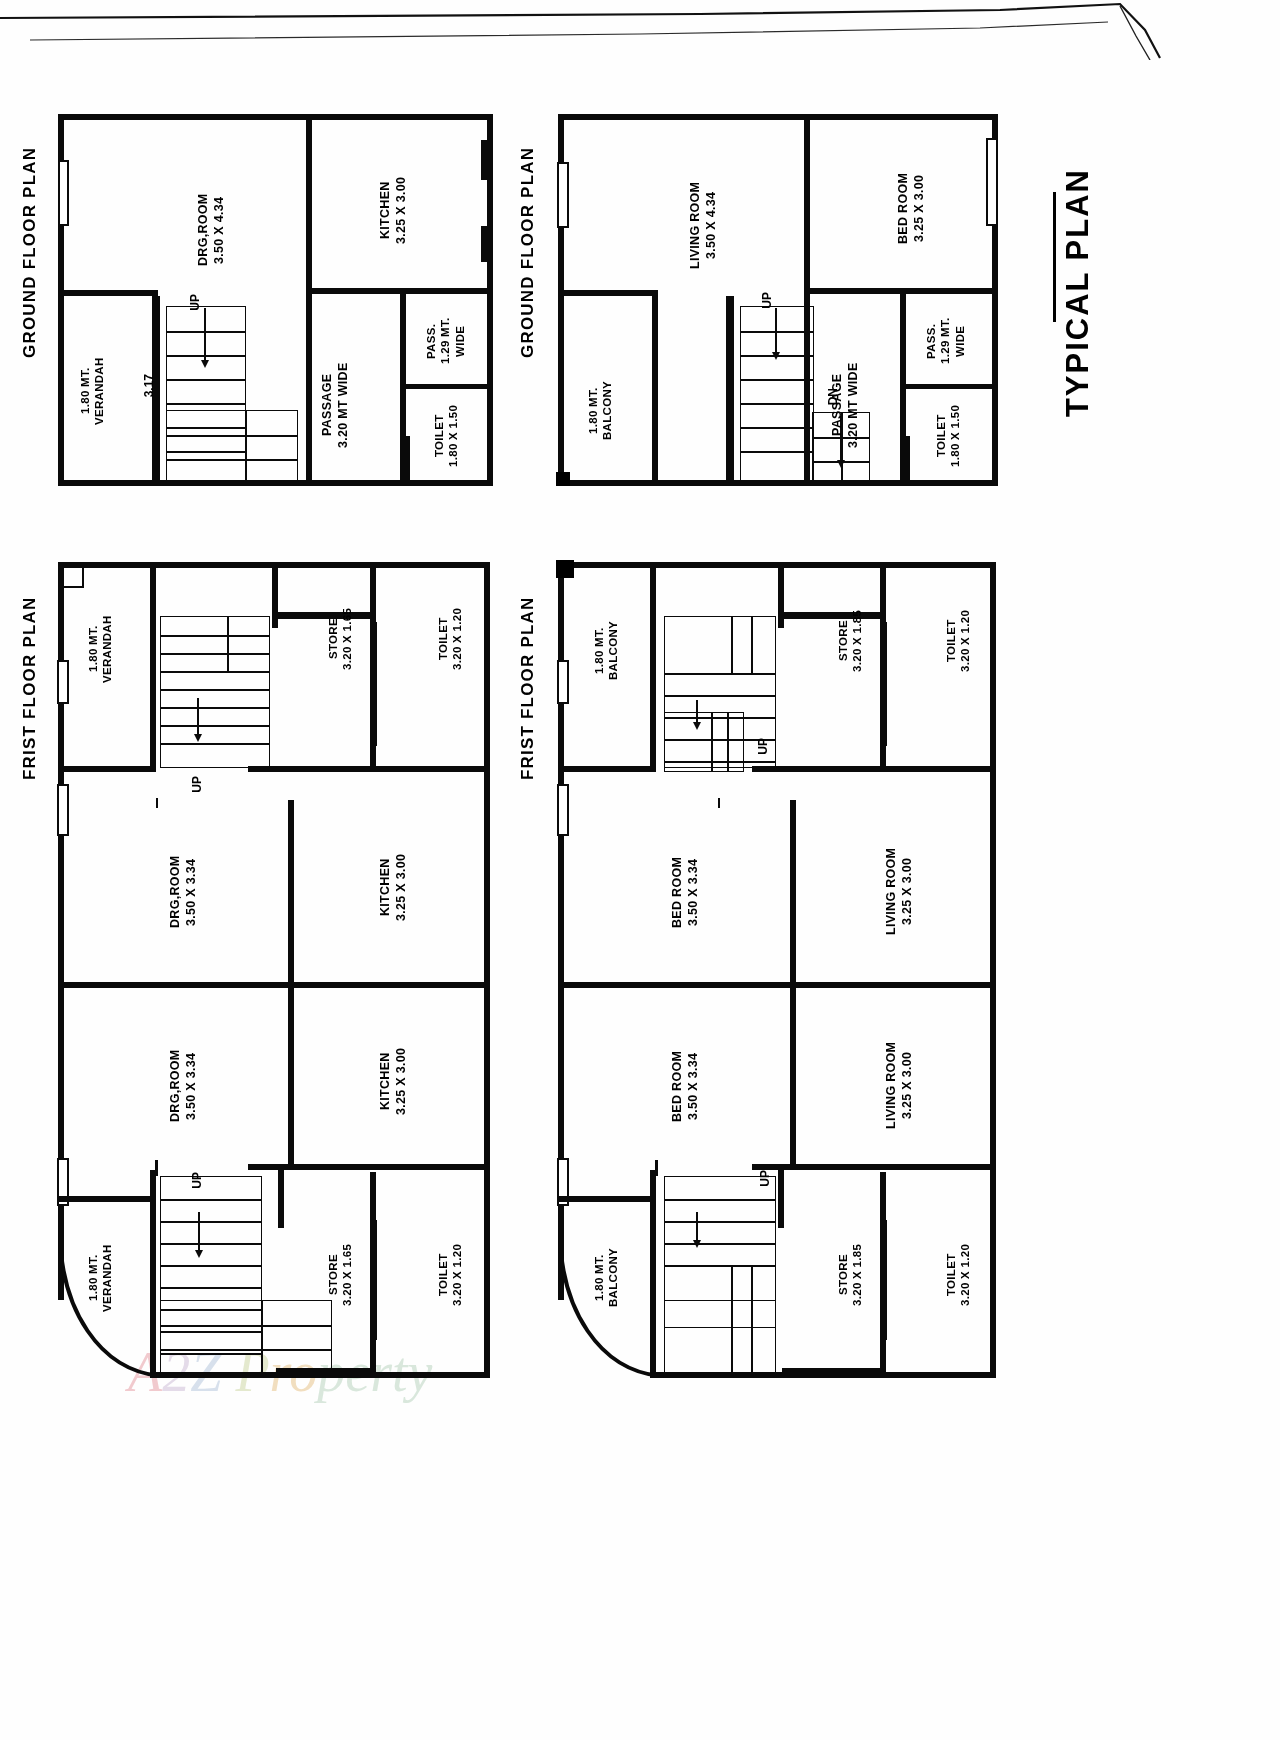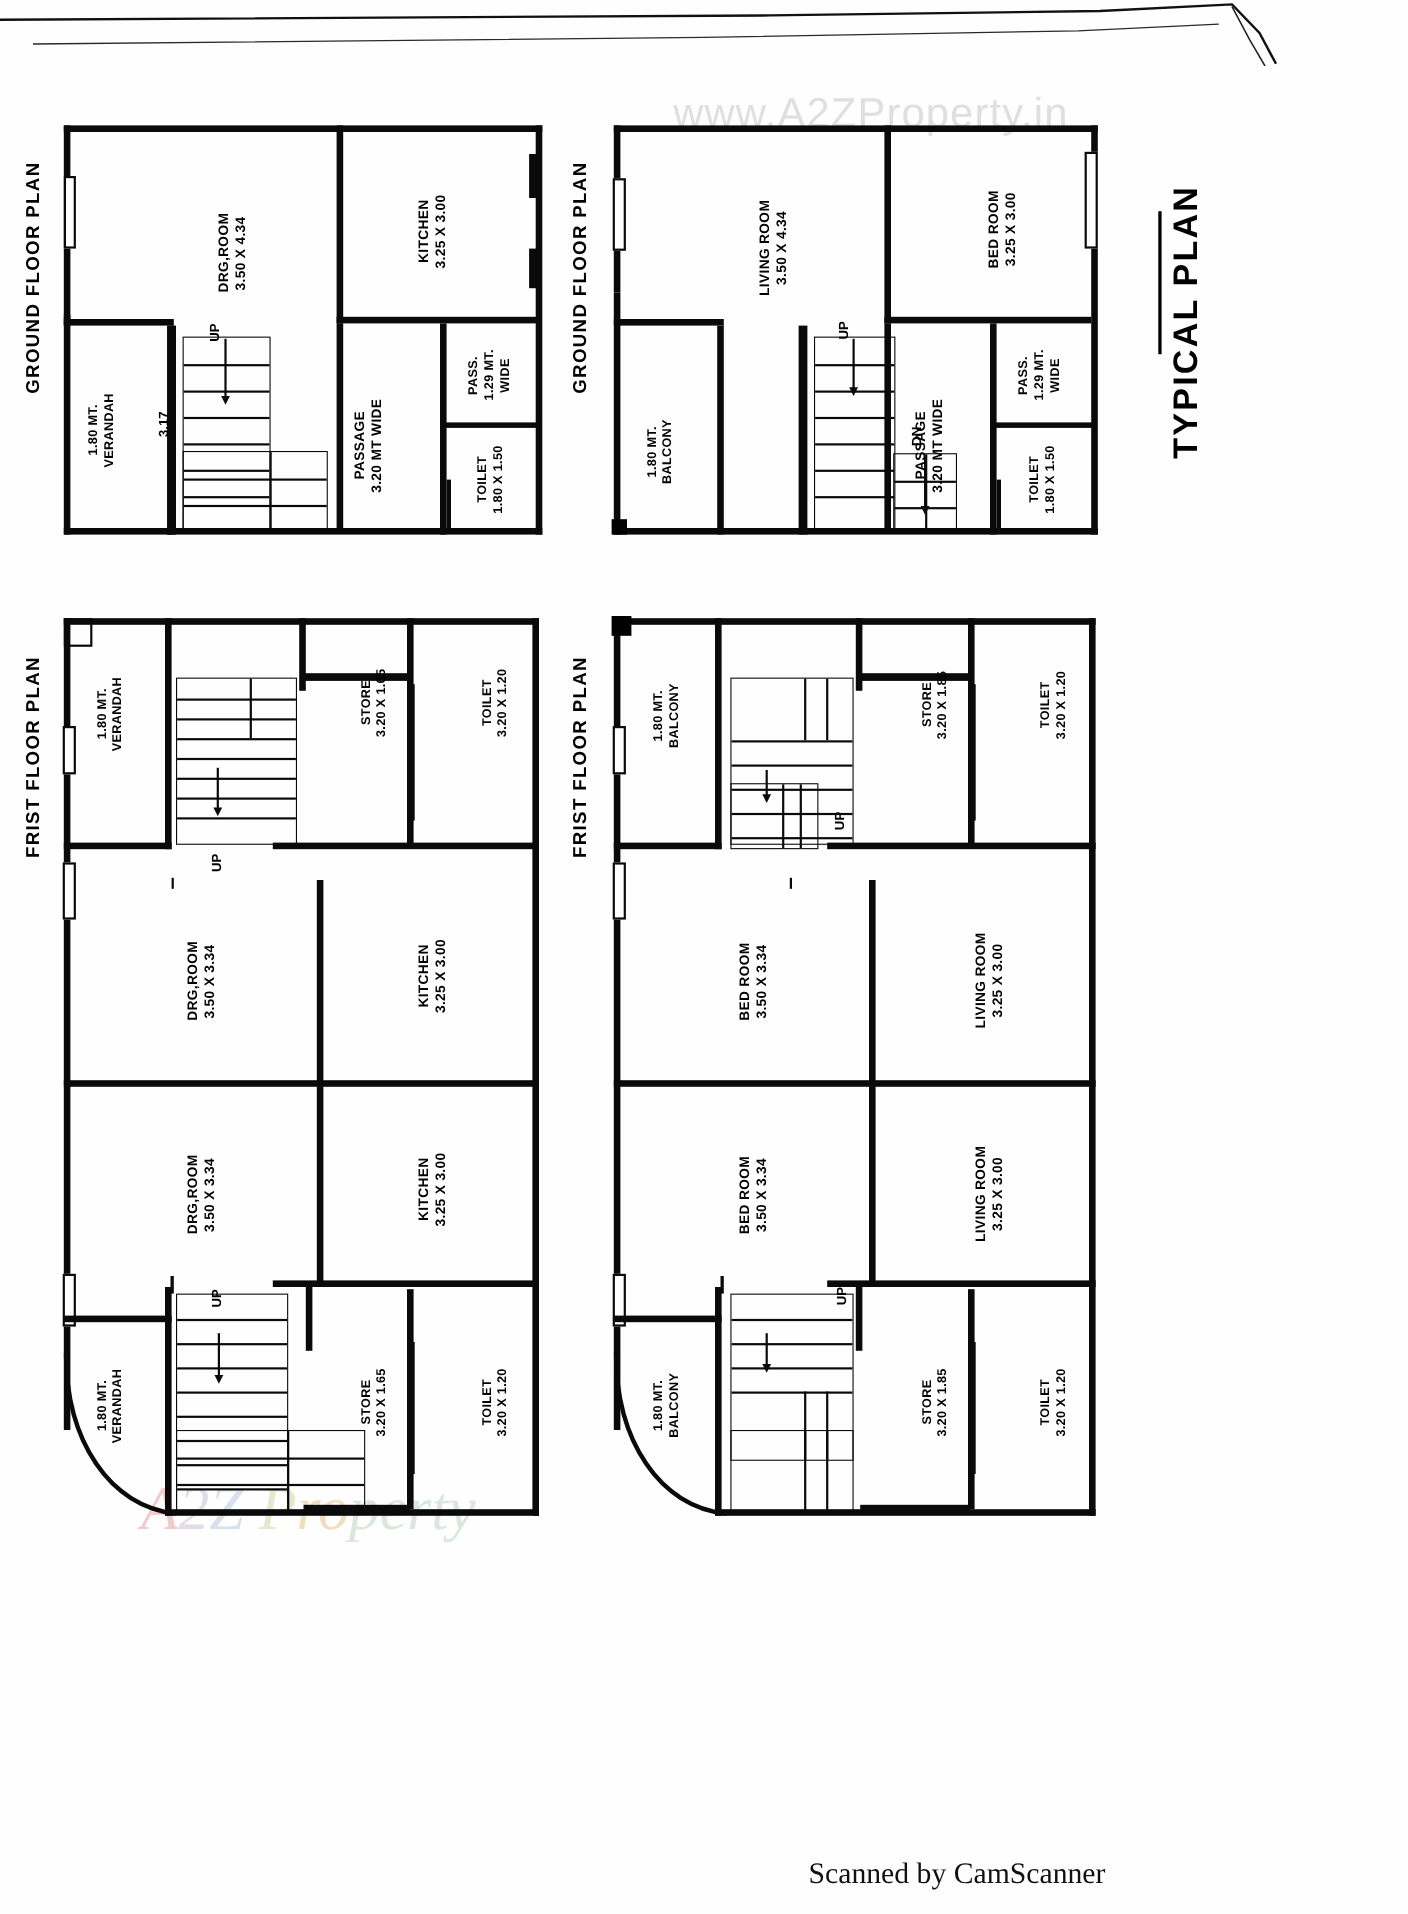--- a/index.html
+++ b/index.html
@@ -97,29 +97,25 @@
 <div class="sheet">
 
   <div class="scan-edge">
     <svg width="1280" height="60" viewBox="0 0 1280 60">
       <path d="M0,18 L700,14 L1000,10 L1120,4 L1145,30 L1160,58" stroke="#111" stroke-width="2.2" fill="none"></path>
       <path d="M30,40 L640,34 L980,28 L1108,22" stroke="#2a2a2a" stroke-width="1.2" fill="none"></path>
       <path d="M1120,6 L1136,36 L1150,60" stroke="#222" stroke-width="1.4" fill="none"></path>
     </svg>
   </div>
 
-  <div class="wm-top">www.A2ZProperty.in</div>
 
   <div class="wm-bottom">
     <span class="c1">A</span><span class="c2">2</span><span class="c3">Z</span><span class="c4"> P</span><span class="c5">ro</span><span class="c6">perty</span>
   </div>
 
-  <div class="footer">
-    <span>Scanned by CamScanner</span>
-  </div>
 
   <div class="sheet-title-rule"></div>
   <div class="sheet-title">TYPICAL PLAN</div>
 
   <div class="plan" style="left:0;top:0;width:520px;height:520px;">
 
     <div class="plan-title" style="left:20px;top:118px;height:240px;">GROUND FLOOR PLAN</div>
 
     <div class="w" style="left:58px;top:114px;width:435px;height:6px;"></div>
     <div class="w" style="left:58px;top:114px;width:6px;height:182px;"></div>

